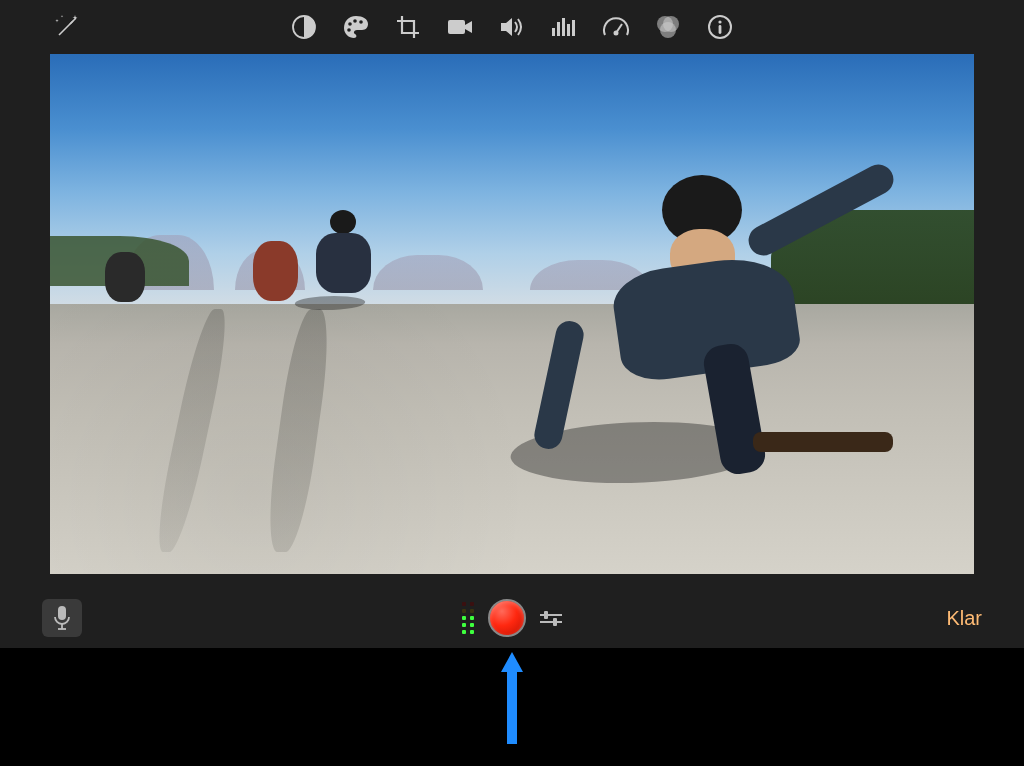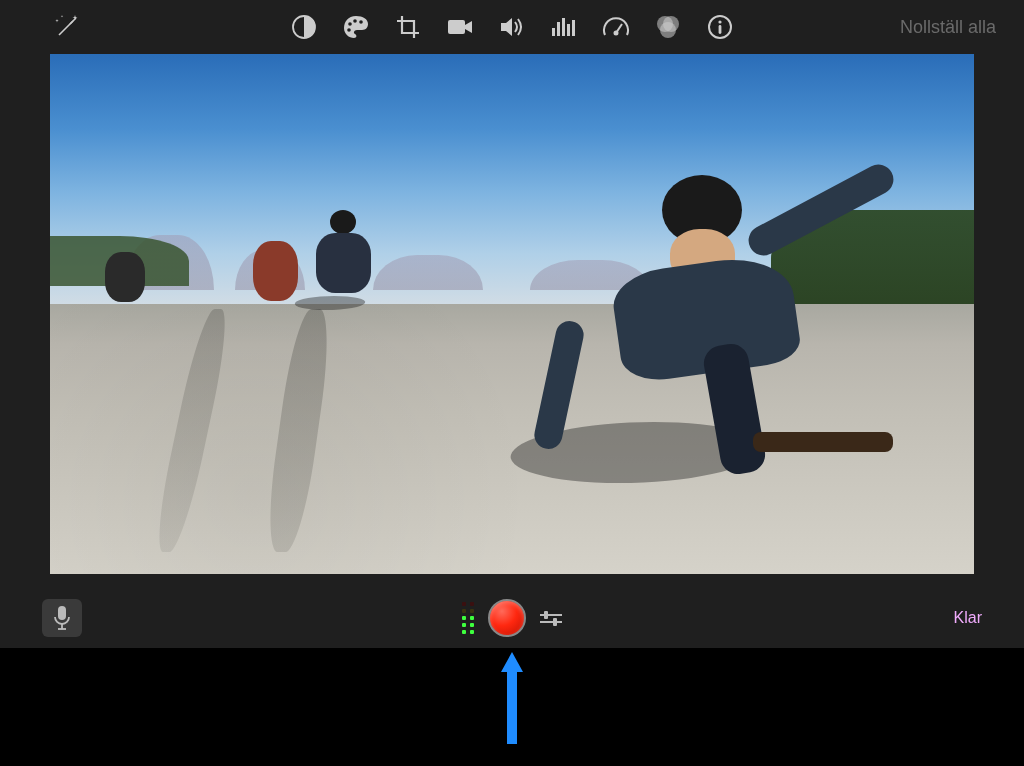--- a/index.html
+++ b/index.html
@@ -188,22 +188,22 @@
     .slider-knob {
       position: absolute;
       top: -3px;
       width: 4px;
       height: 8px;
       background: #bbb;
       border-radius: 1px;
     }
     .done-btn {
       margin-left: auto;
-      color: #f0abfc;
-      font-size: 16px;
+      color: #fdba74;
+      font-size: 20px;
       cursor: pointer;
     }
     .callout-arrow {
       position: absolute;
       left: 499px;
       top: 648px;
       width: 26px;
       height: 100px;
       pointer-events: none;
     }
@@ -284,21 +284,20 @@
       </div>
       <div class="tool-icon">
         <svg width="26" height="26" viewBox="0 0 26 26">
             <circle cx="13" cy="13" r="11" fill="none" stroke="#ccc" stroke-width="2"></circle>
             <circle cx="13" cy="8" r="1.6" fill="#ccc"></circle>
             <rect x="11.6" y="11" width="2.8" height="9" rx="1.4" fill="#ccc"></rect>
           </svg>
       </div>
     </div>
 
-    <div class="reset-btn">Nollställ alla</div>
   </div>
 
   <div class="preview">
     <div class="sky"></div>
     <div class="mountains">
       <div class="mountain" style="left:8%; width:90px; height:55px;"></div>
       <div class="mountain" style="left:20%; width:70px; height:40px;"></div>
       <div class="mountain" style="left:35%; width:110px; height:35px;"></div>
       <div class="mountain" style="left:52%; width:120px; height:30px;"></div>
     </div>

